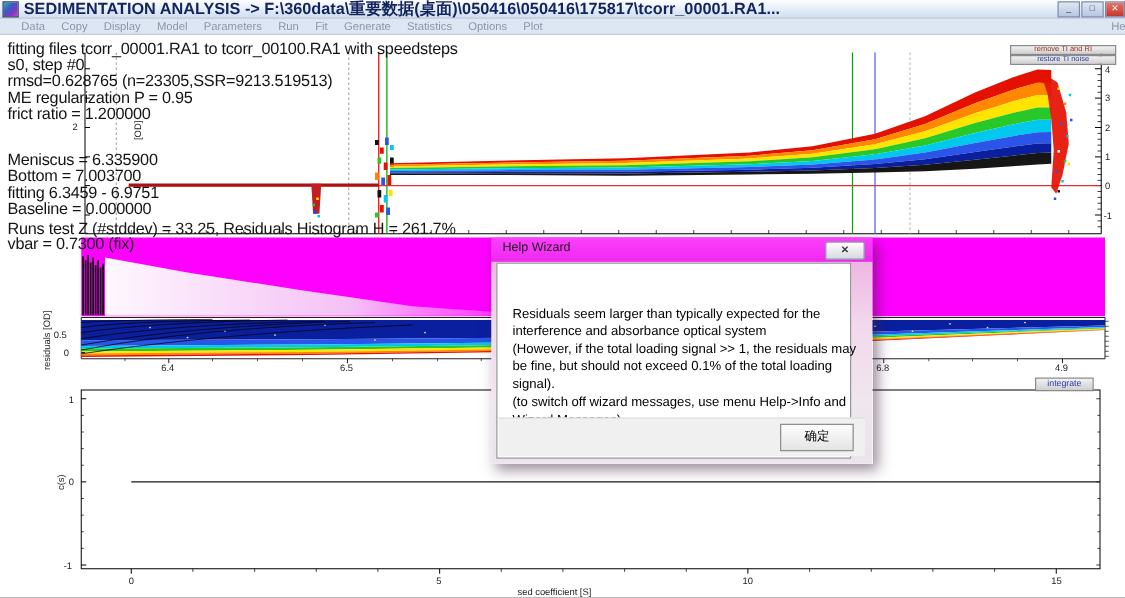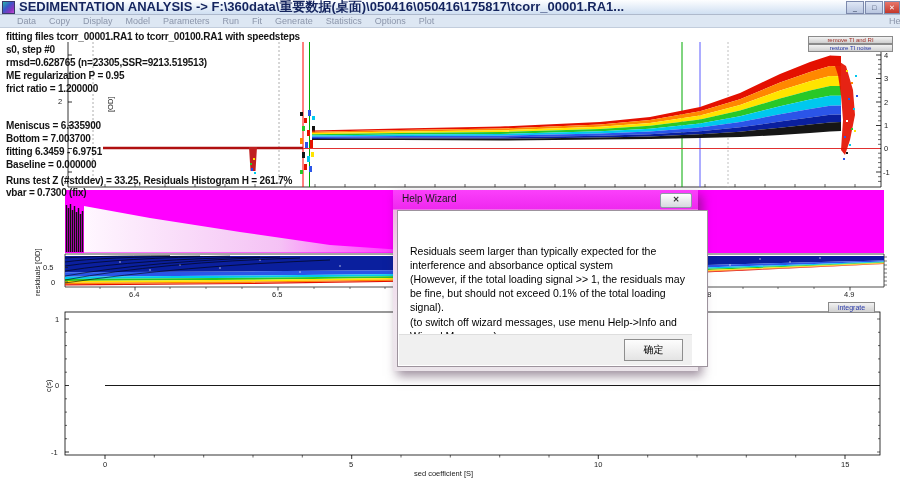--- a/index.html
+++ b/index.html
@@ -17,21 +17,21 @@
   .winbtn{width:16px;height:11px;font-size:7px;line-height:11px;text-align:center;
     background:linear-gradient(#dfe7f5,#b9c6e0);border:1px solid #7d8aad;color:#26324f;}
   .winbtn.close{background:linear-gradient(#e8766a,#c3372a);color:#fff;width:14px;}
   
   .menubar{position:absolute;left:0;top:15px;width:900px;height:13px;background:#dde7f3;
     border-bottom:1px solid #c2cddc;display:flex;align-items:center;gap:13px;
     padding-left:17px;font-size:9px;color:#8b95aa;z-index:5;box-sizing:border-box;}
   .menu-item{white-space:nowrap;}
   .menu-help{position:absolute;left:889px;top:0;line-height:13px;}
   
-  .fit{position:absolute;font-size:10px;font-weight:bold;color:#141414;letter-spacing:-0.2px;
+  .fit{position:absolute;font-size:13px;font-weight:normal;color:#141414;letter-spacing:-0.2px;
        white-space:nowrap;z-index:2;}
   
   .tick{position:absolute;font-size:7.5px;color:#222;z-index:2;white-space:nowrap;}
   .vlabel{position:absolute;font-size:7.5px;color:#222;z-index:2;transform:rotate(-90deg);
           transform-origin:left top;white-space:nowrap;}
   
   .plotbtn{position:absolute;background:linear-gradient(#f2f2f2,#cfcfcf);border:1px solid #8a8a8a;
     text-align:center;z-index:3;box-sizing:border-box;overflow:hidden;}
   .btn-remove{left:808px;top:36px;width:85px;height:8px;font-size:6px;line-height:7px;color:#a03028;}
   .btn-restore{left:808px;top:44px;width:85px;height:8px;font-size:6px;line-height:7px;color:#2838a8;}
@@ -40,21 +40,21 @@
   svg.canvas{position:absolute;left:0;top:0;z-index:1;pointer-events:none;}
   
   .dialog{position:absolute;left:393px;top:190px;width:305px;height:181px;z-index:10;
     background:linear-gradient(180deg,#fb40fb 0px,#ef28ef 19px,#edb6e3 20px,#f2d9ec 70px,#efe6ee 130px,#ebe4ea 181px);
     box-shadow:4px 5px 10px rgba(60,30,60,.5);box-sizing:border-box;}
   .dialog-titlebar{position:absolute;left:0;top:0;width:100%;height:32px;}
   .dialog-title{position:absolute;left:9px;top:3px;font-size:10px;color:#1a1a1a;}
   .dialog-close{position:absolute;right:6px;top:3px;width:30px;height:13px;border-radius:2px;
     background:linear-gradient(#fefefe,#d6d9df);border:1px solid #8f9aa8;font-size:8px;
     line-height:12px;text-align:center;color:#333;font-weight:bold;}
-  .dialog-inner{position:absolute;left:4px;top:20px;width:311px;height:157px;background:#fff;
+  .dialog-inner{position:absolute;left:4px;top:20px;width:284px;height:157px;background:#fff;
     border:1px solid #9d939d;box-sizing:border-box;}
   .dialog-body{position:absolute;left:0;top:0;width:100%;height:125px;}
   .dialog-para{position:absolute;left:12px;width:276px;font-size:10.5px;color:#000;
     line-height:14px;white-space:pre-wrap;}
   .para1{top:33px;}
   .para2{top:104px;}
   .dialog-footer{position:absolute;left:1px;bottom:1px;width:293px;height:30px;background:#f0f0f0;
     border-top:1px solid #dedede;}
   .ok-button{position:absolute;right:9px;top:4px;width:57px;height:20px;
     background:linear-gradient(#fdfdfd,#e4e4e4);border:1px solid #8e8e8e;font-size:10px;

